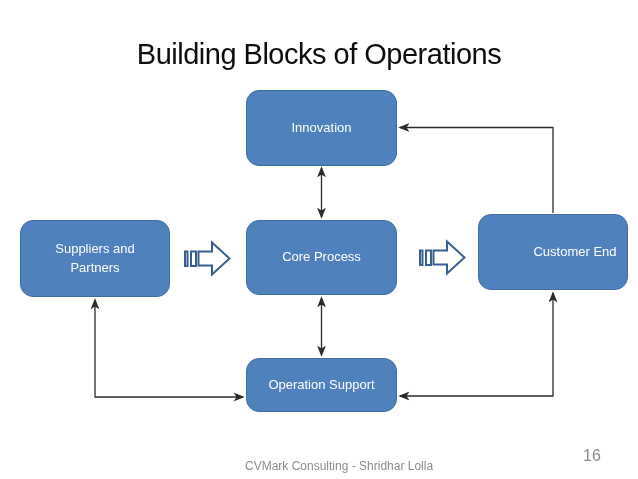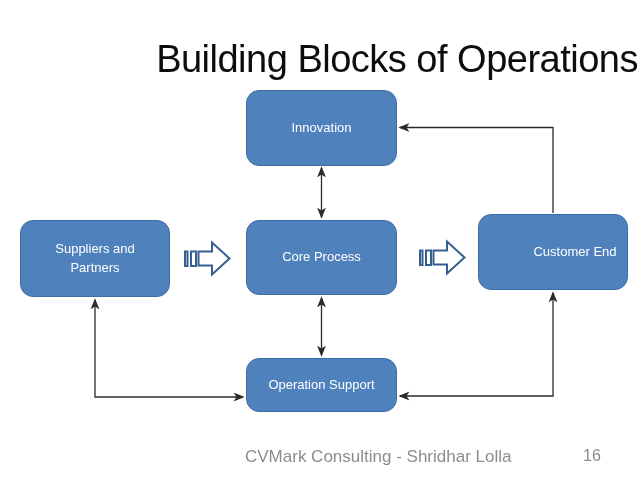--- a/index.html
+++ b/index.html
@@ -18,22 +18,22 @@
   .slide{
     position:relative;
     width:638px;height:479px;
     background:var(--bg);
     overflow:hidden;
     font-family:"Liberation Sans", sans-serif;
   }
   .title{
     position:absolute;
     top:38px;left:0;width:100%;
-    text-align:right;
-    font-size:38px;
+    text-align:center;
+    font-size:29px;
     font-weight:400;
     letter-spacing:-0.5px;
     color:var(--title-color);
   }
   .connectors{
     position:absolute;top:0;left:0;
     width:638px;height:479px;
     pointer-events:none;
   }
   .connectors path.conn{
@@ -66,22 +66,22 @@
   .striped-arrow-right{left:418px;top:239px;width:49px;height:37px;}
   .striped-arrow .stripe,
   .striped-arrow .arrow-body{
     fill:var(--stripe-fill);
     stroke:var(--stripe);
     stroke-width:2;
     stroke-linejoin:miter;
   }
   .footer-credit{
     position:absolute;
-    left:245px;top:447px;
-    font-size:17px;
+    left:245px;top:459px;
+    font-size:12px;
     color:var(--footer-color);
   }
   .footer-page{
     position:absolute;
     left:583px;top:447px;
     font-size:16px;
     color:var(--footer-color);
   }
 </style>
 </head>

